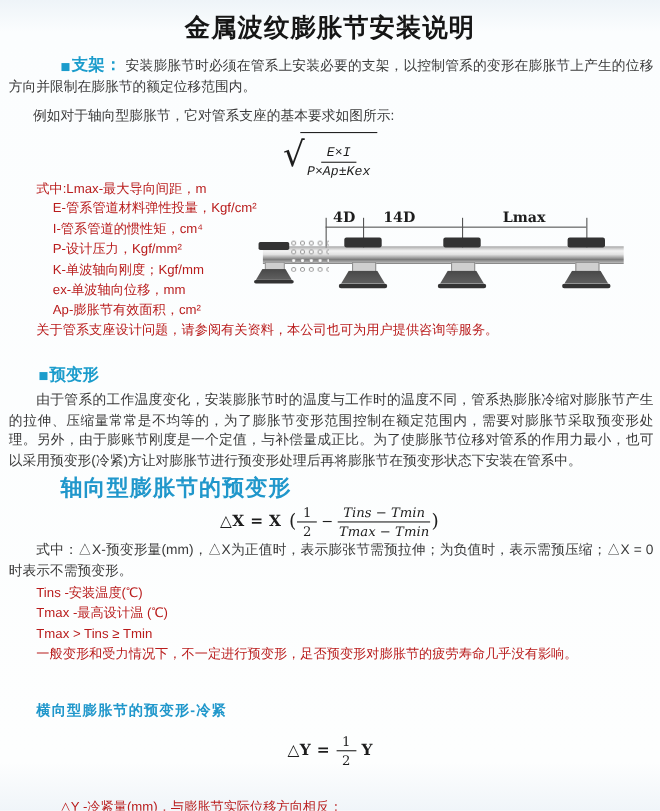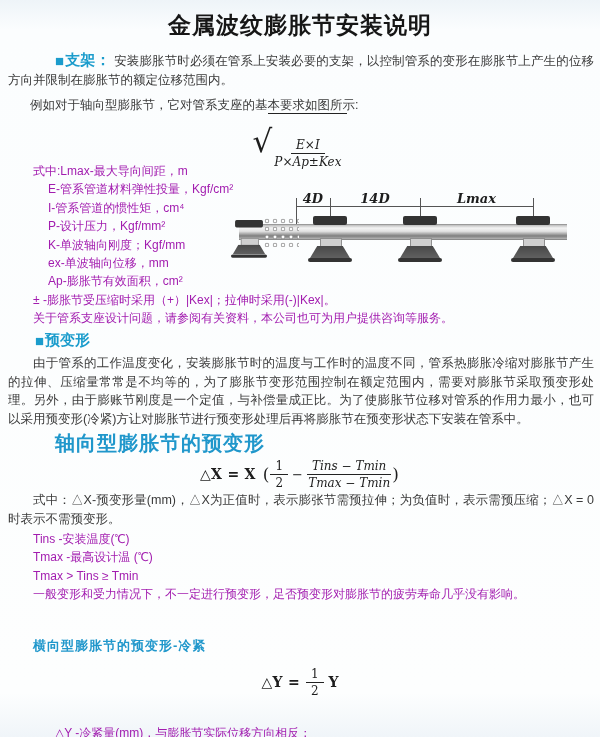--- a/index.html
+++ b/index.html
@@ -10,39 +10,39 @@
   }
   .abs{position:absolute;}
   
   .page-title{top:10px;left:0;width:600px;text-align:center;font-size:23px;font-weight:bold;color:#161616;letter-spacing:1px;}
   
   .para{font-size:12.5px;line-height:19px;text-align:justify;color:#3a3a3a;}
   .sec-marker{font-size:15px;font-weight:bold;color:#1b9ccc;}
   .sec-marker .sq{font-size:15px;position:relative;top:1px;margin-right:1px;}
   .subhead{font-size:20px;font-weight:bold;color:#2097cb;letter-spacing:1px;}
   
-  .deflist{font-size:12px;line-height:18.4px;color:#a21caf;white-space:nowrap;}
+  .deflist{font-size:12px;line-height:18.4px;color:#b91c1c;white-space:nowrap;}
   .deflist .ind{margin-left:15px;}
   
   .formula-row{left:0;width:600px;display:flex;justify-content:center;align-items:center;font-family:"DejaVu Serif",serif;color:#1d1d1d;}
   .f-lhs{font-weight:bold;font-size:14px;margin-right:6px;letter-spacing:0.3px;}
   .rad{font-size:31px;line-height:30px;font-weight:400;}
-  .sqrt-body{display:inline-block;border-top:1.5px solid #222;margin-left:-4px;padding:20px 6px 0 6px;}
+  .sqrt-body{display:inline-block;border-top:1.5px solid #222;margin-left:-4px;padding:8px 6px 0 6px;font-family:Liberation Mono, monospace;}
   .fr{display:inline-flex;flex-direction:column;align-items:center;font-size:12px;font-style:italic;}
   .fr .fr-n{padding:0 5px 1px 5px;border-bottom:1.2px solid #222;}
   .fr .fr-d{padding-top:1px;}
   .fr.upright{font-style:normal;}
   .f-op{font-size:13px;margin:0 4px;}
   .f-paren{font-size:17px;margin:0 1px;}
   .f-rhs{font-weight:bold;font-size:14px;margin-left:5px;}
   
   .diagram{top:190px;left:237px;width:332px;height:84px;}
   .dim-line{position:absolute;top:16px;left:59px;width:237px;border-top:1px solid #555;}
   .tick{position:absolute;top:8px;width:1px;height:30px;background:#555;}
-  .dim-label{position:absolute;top:1px;font-family:"DejaVu Serif",serif;font-weight:bold;font-size:13px;color:#1d1d1d;text-align:center;font-style:italic;}
+  .dim-label{position:absolute;top:1px;font-family:"DejaVu Serif",serif;font-weight:bold;font-size:13px;color:#1d1d1d;text-align:center;}
   .pipe{position:absolute;top:34px;left:2px;width:328px;height:14px;
     background:linear-gradient(180deg,#bdbdbd 0%,#f3f3f3 22%,#e2e2e2 45%,#7e7e7e 78%,#b5b5b5 100%);
     border-top:1px solid #9a9a9a;border-bottom:1px solid #8a8a8a;}
   .bellows{position:absolute;top:27px;left:26px;width:36px;height:30px;
     background-image:radial-gradient(circle 3px at 4px 4px,#fdfdfd 1px,#8f8f8f 1.8px,rgba(0,0,0,0) 2.6px);
     background-size:8px 8px;}
   .support{position:absolute;top:26px;width:44px;height:50px;}
   .support .clamp{position:absolute;top:0;left:5px;width:34px;height:9px;background:#333;border-radius:2px;}
   .support .neck{position:absolute;top:22px;left:12px;width:20px;height:8px;background:#cfcfcf;border:1px solid #8f8f8f;}
   .support .saddle{position:absolute;top:30px;left:2px;width:40px;height:12px;
@@ -72,32 +72,31 @@
 </div>
 
 <div class="abs deflist" style="top:162px;left:33px;">
   <div>式中:Lmax-最大导向间距，m</div>
   <div class="ind">E-管系管道材料弹性投量，Kgf/cm²</div>
   <div class="ind">I-管系管道的惯性矩，cm⁴</div>
   <div class="ind">P-设计压力，Kgf/mm²</div>
   <div class="ind">K-单波轴向刚度；Kgf/mm</div>
   <div class="ind">ex-单波轴向位移，mm</div>
   <div class="ind">Ap-膨胀节有效面积，cm²</div>
-  <div>± -膨胀节受压缩时采用（+）|Kex|；拉伸时采用(-)|Kex|。</div>
   <div>关于管系支座设计问题，请参阅有关资料，本公司也可为用户提供咨询等服务。</div>
 </div>
 
 <div class="abs diagram">
   <div class="dim-line"></div>
   <div class="tick" style="left:59px;"></div>
   <div class="tick" style="left:93px;"></div>
   <div class="tick" style="left:183px;"></div>
   <div class="tick" style="left:296px;"></div>
   <div class="dim-label" style="left:59px;width:34px;">4D</div>
-  <div class="dim-label" style="left:93px;width:90px;">14D</div>
+  <div class="dim-label" style="left:81px;width:90px;">14D</div>
   <div class="dim-label" style="left:183px;width:113px;">Lmax</div>
   <div class="pipe"></div>
   <div class="bellows"></div>
   <div class="support small" style="left:-10px;top:30px;">
     <div class="clamp"></div>
     <div class="neck"></div>
     <div class="saddle"></div>
     <div class="base"></div>
   </div>
   <div class="support" style="left:71px;">

